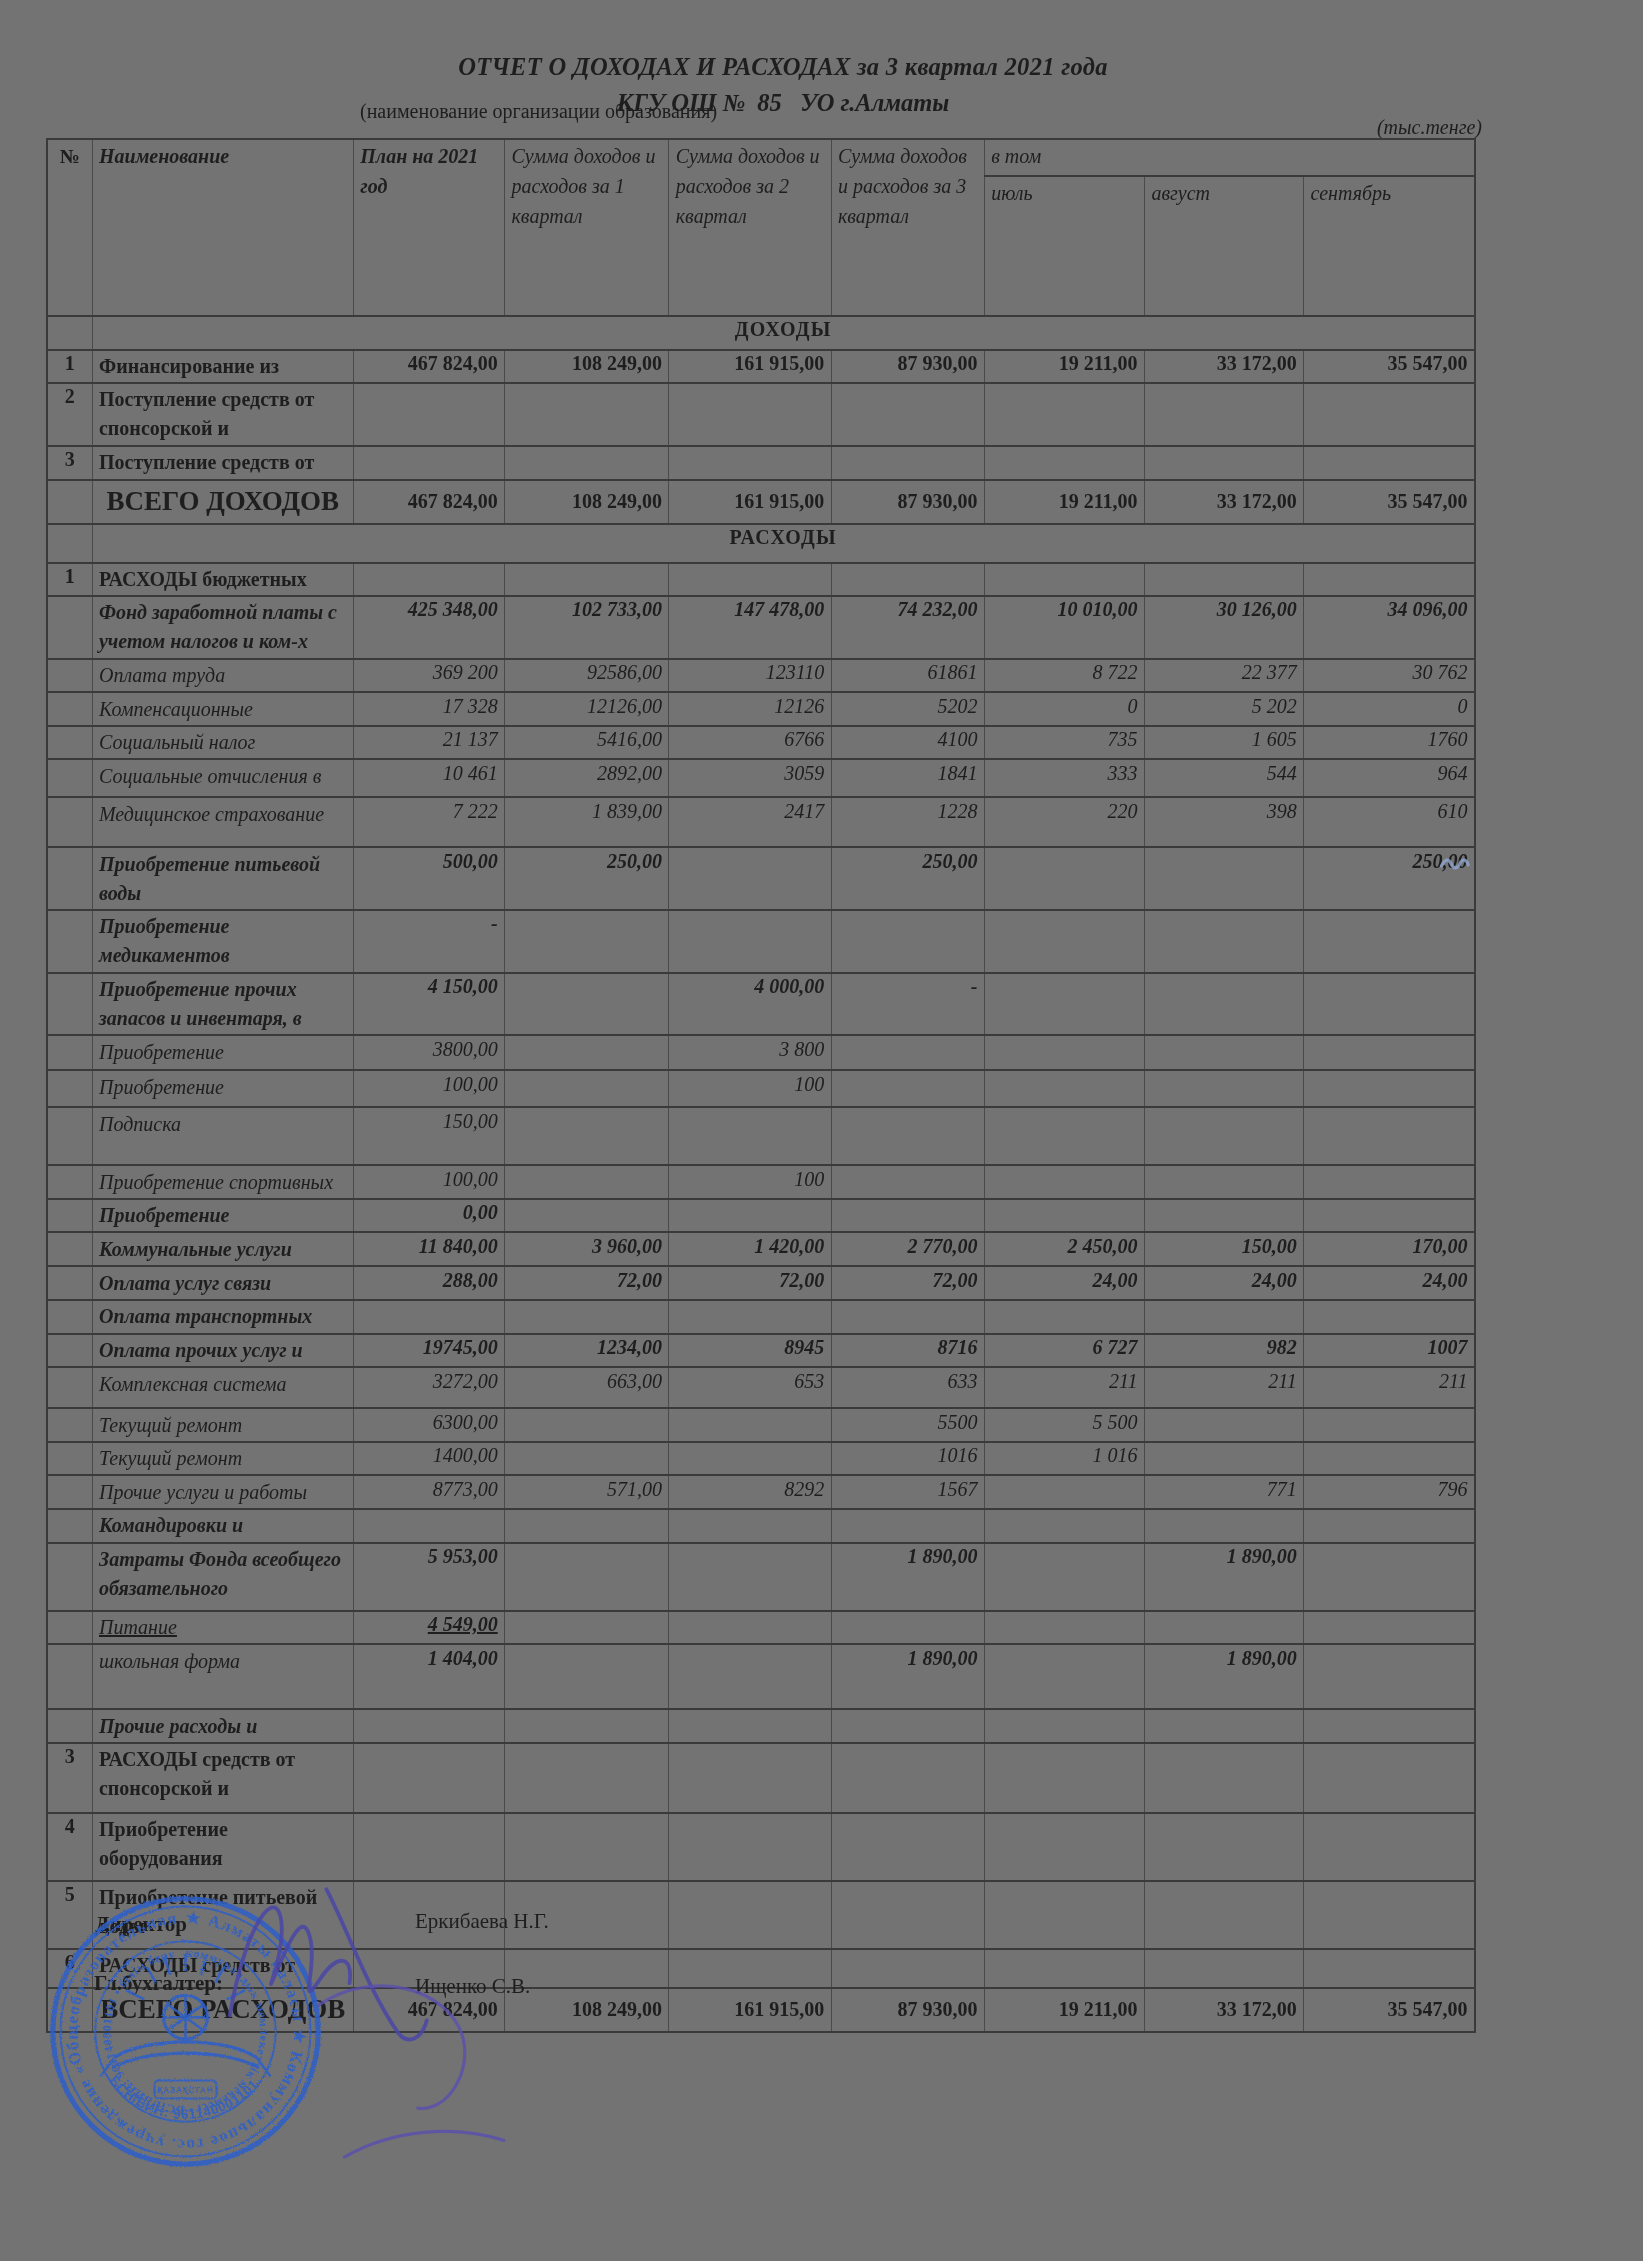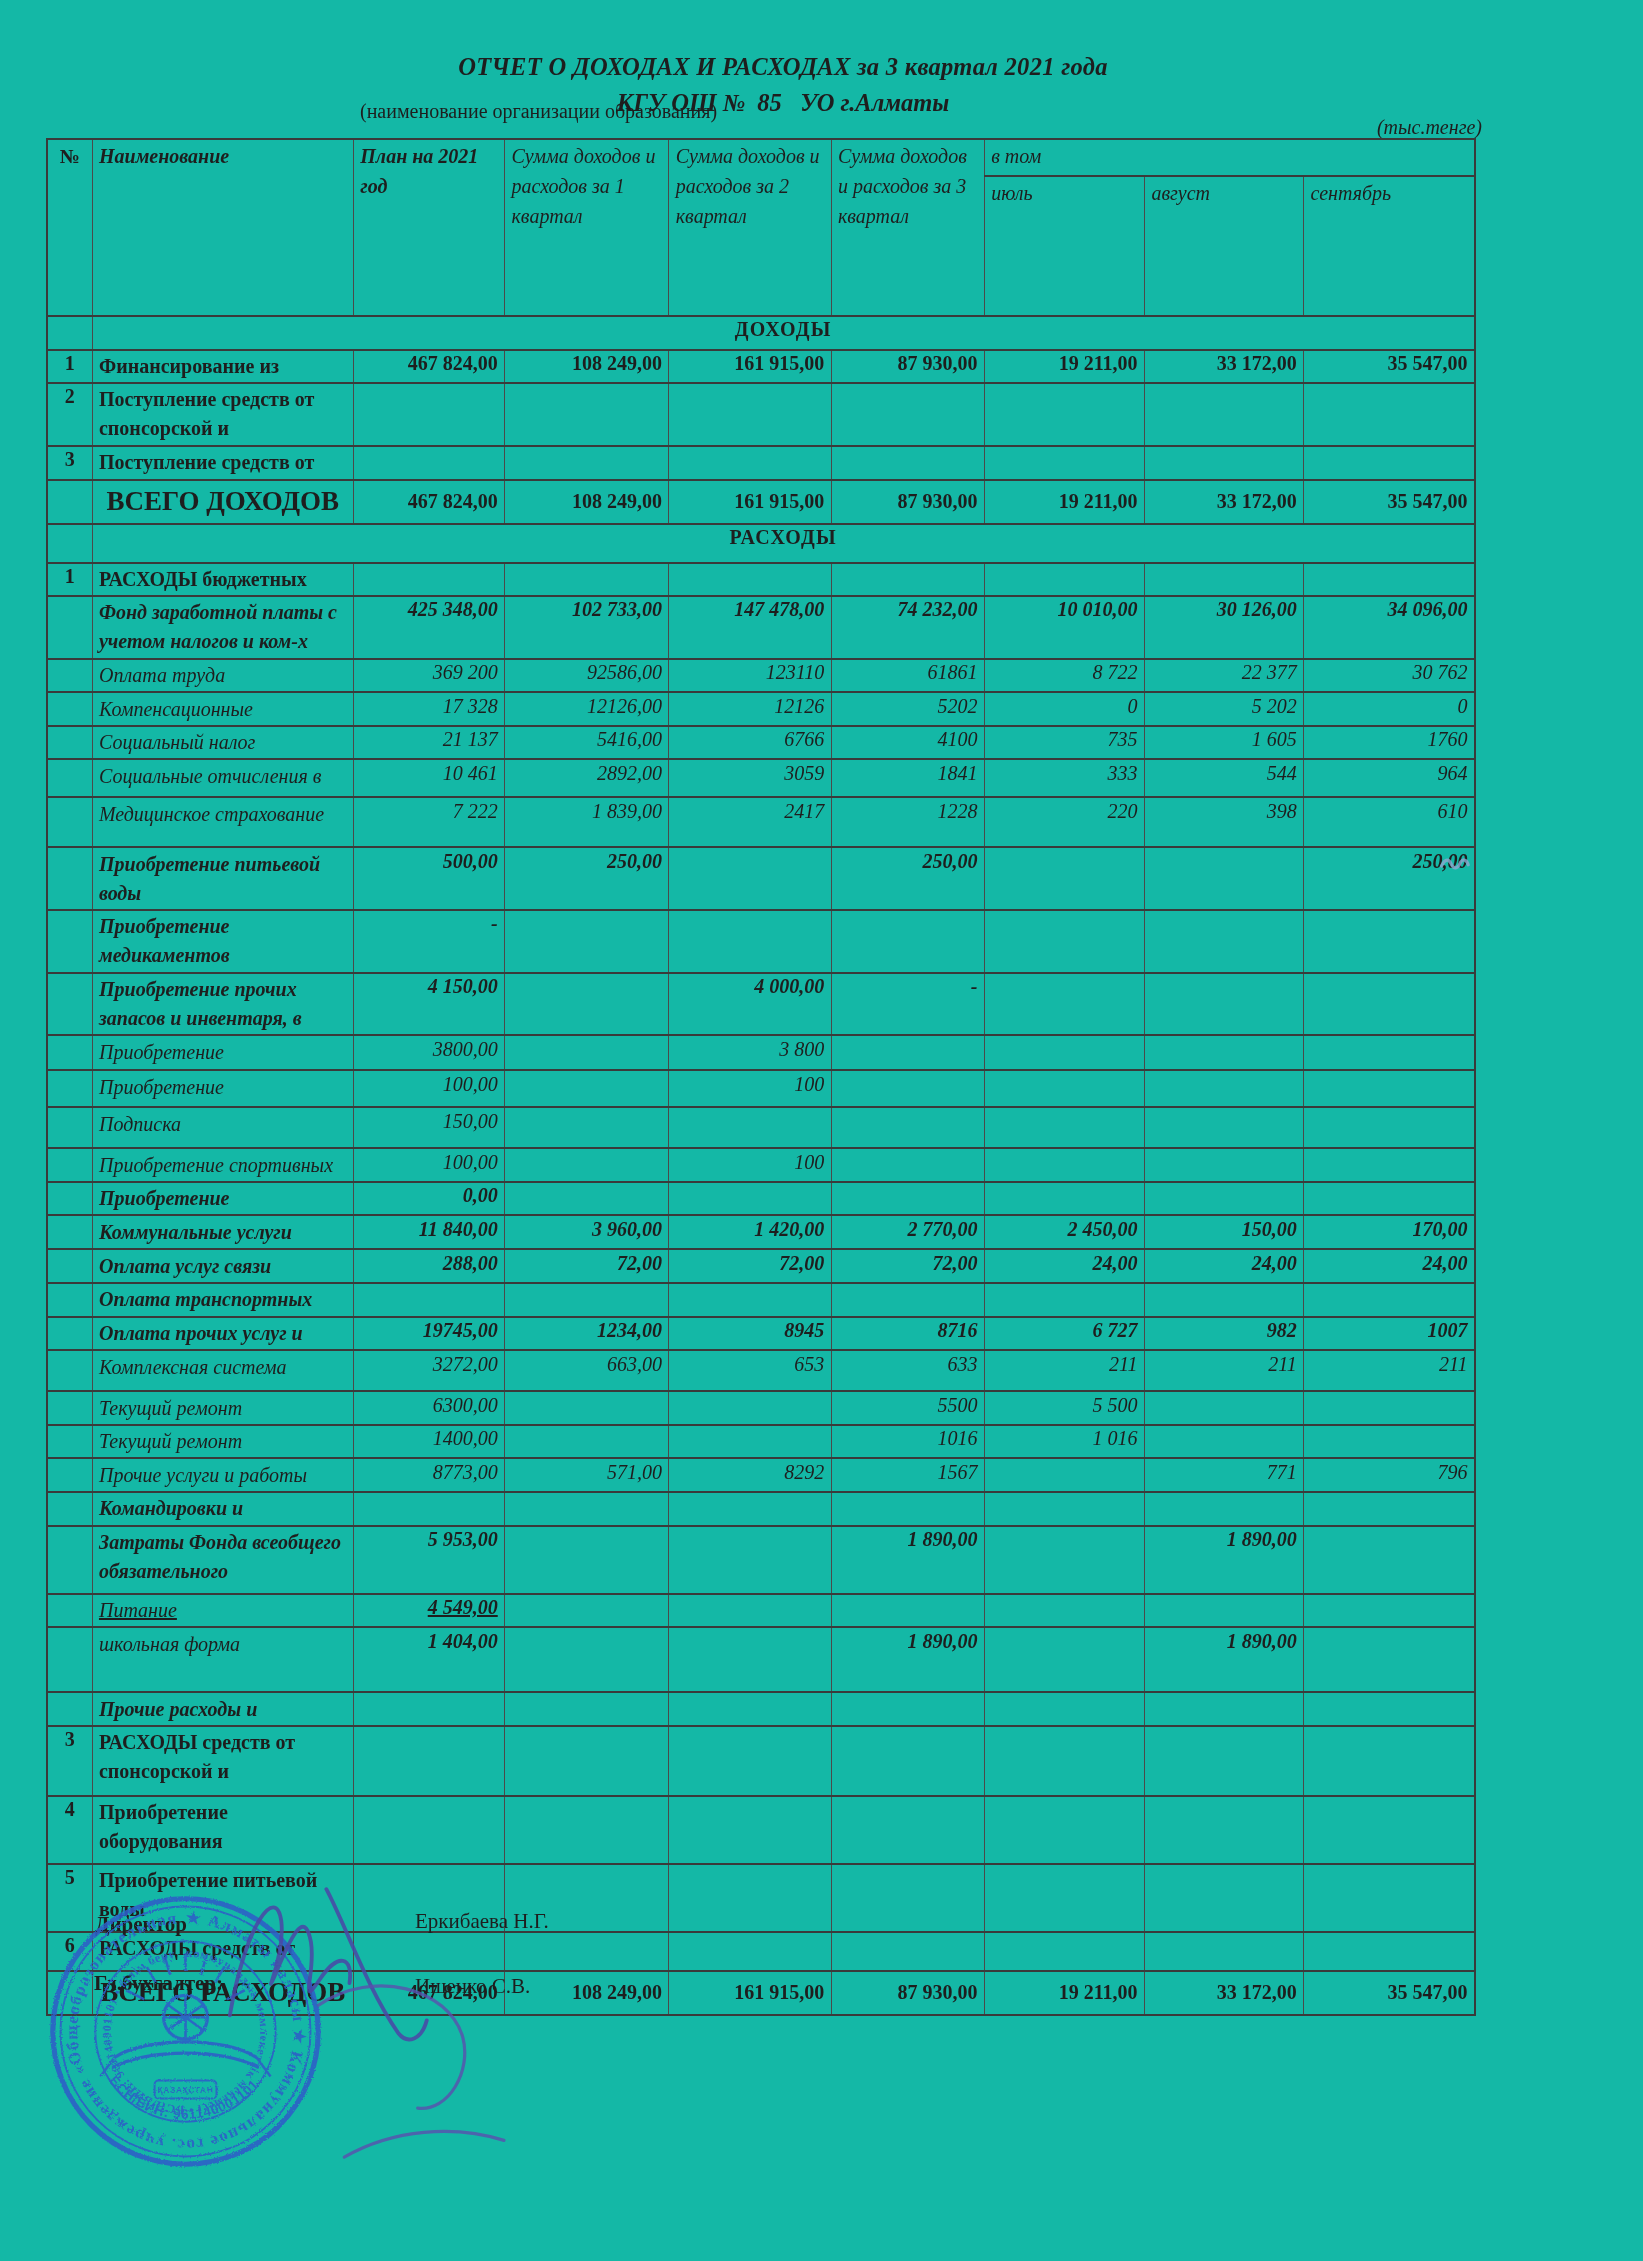--- a/index.html
+++ b/index.html
@@ -1,17 +1,17 @@
 <!DOCTYPE html>
 <html style="font-size:10.3px"><head>
 <meta charset="utf-8">
 <style>
   html,body{margin:0;padding:0;background:#d8d8d8;}
   .page{
-    position:relative;width:1644px;height:2261px;background:#14b8a6;
+    position:relative;width:1644px;height:2261px;background:#737373;
     font-family:"Liberation Serif","DejaVu Serif",serif;color:#1e1e1e;overflow:hidden;
   }
   
   .title1{position:absolute;top:53px;left:0;width:1566px;text-align:center;
     font-style:italic;font-weight:bold;font-size:24.5px;letter-spacing:0.3px;}
   .title2{position:absolute;top:89px;left:0;width:1566px;text-align:center;
     font-style:italic;font-weight:bold;font-size:24.5px;white-space:pre;}
   .sub-left{position:absolute;top:100px;left:360px;font-size:20px;}
   .sub-right{position:absolute;top:116px;right:162px;font-style:italic;font-size:20px;}
   
@@ -267,21 +267,21 @@
           <td class="ncell"></td>
           <td class="lab st-i">Приобретение</td>
           <td class="val st-i">100,00</td>
           <td class="val st-i"></td>
           <td class="val st-i">100</td>
           <td class="val st-i"></td>
           <td class="val st-i"></td>
           <td class="val st-i"></td>
           <td class="val st-i"></td>
         </tr>
-        <tr style="height: 41px;">
+        <tr style="height: 58px;">
           <td class="ncell"></td>
           <td class="lab st-i">Подписка</td>
           <td class="val st-i">150,00</td>
           <td class="val st-i"></td>
           <td class="val st-i"></td>
           <td class="val st-i"></td>
           <td class="val st-i"></td>
           <td class="val st-i"></td>
           <td class="val st-i"></td>
         </tr>

